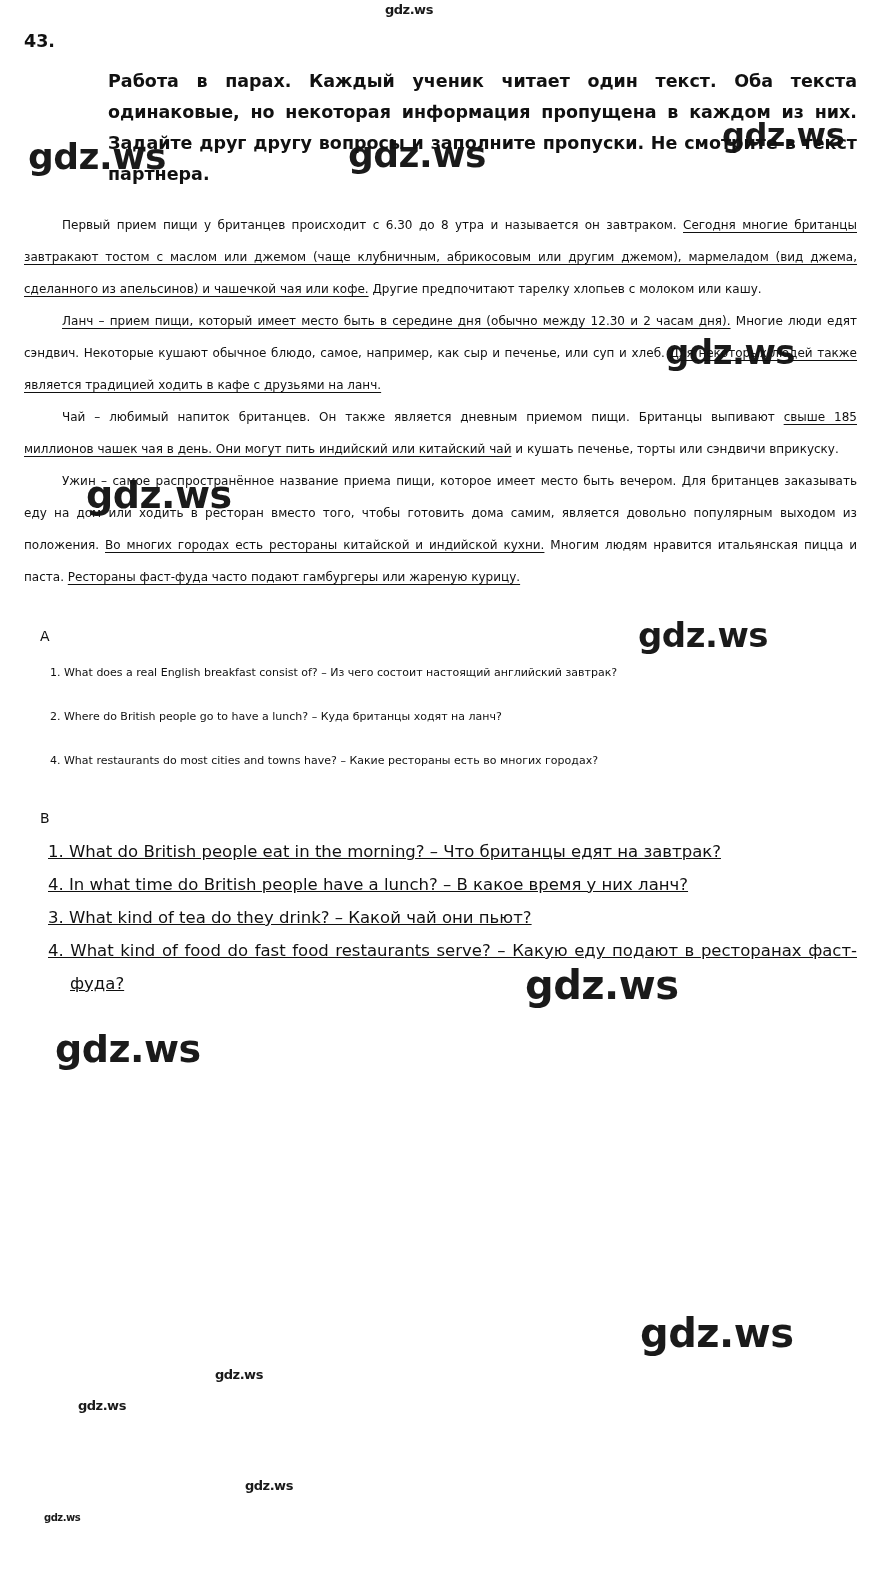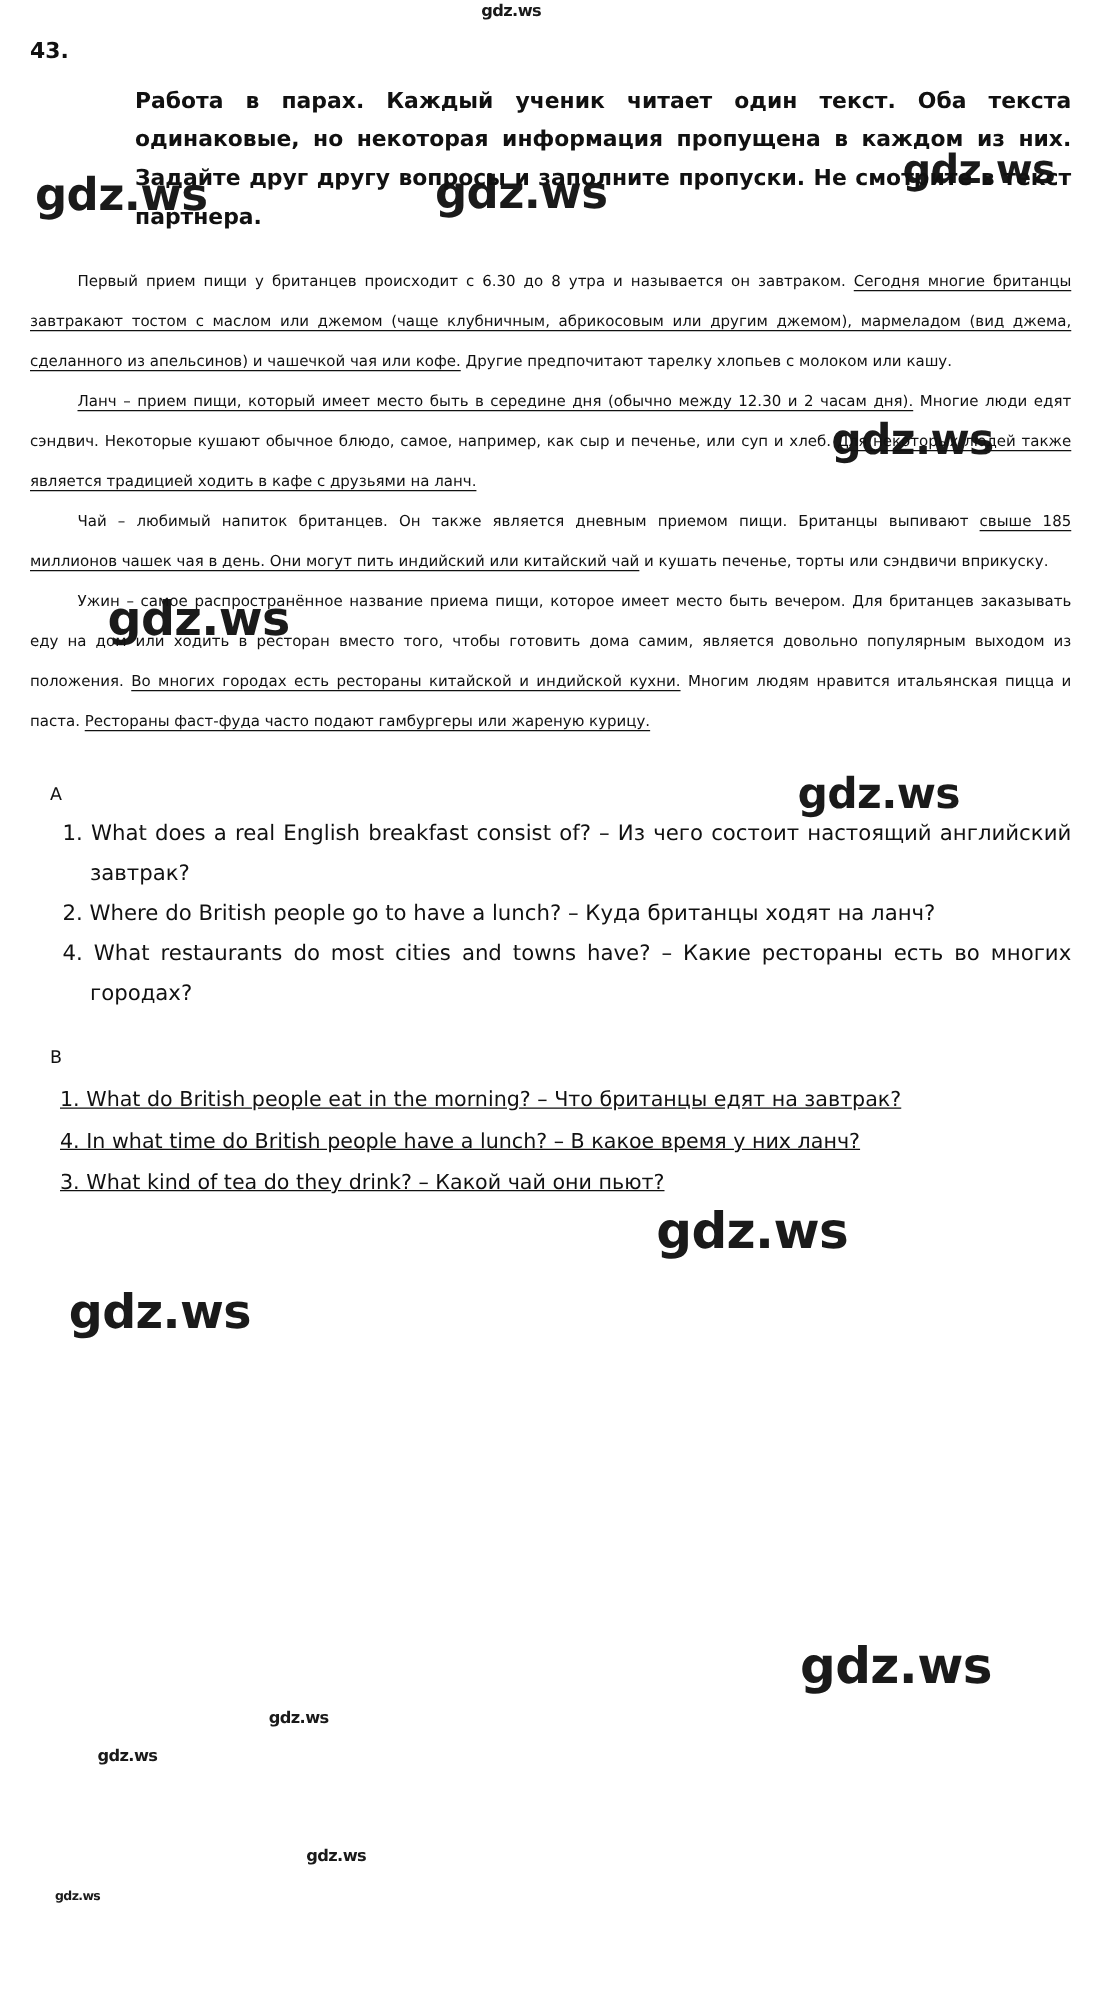--- a/index.html
+++ b/index.html
@@ -101,22 +101,22 @@
   }
   .qlist {
     position: relative;
     z-index: 2;
     list-style: none;
     margin: 0;
     padding: 0;
   }
   .qlist li {
     text-align: justify;
-    font-size: 17px;
-    line-height: 32px;
+    font-size: 11px;
+    line-height: 44px;
   }
   .list-a { margin-top: 6px; }
   .list-a li { padding-left: 48px; text-indent: -22px; }
   .list-b { margin-top: 8px; }
   .list-b li {
     padding-left: 46px;
     text-indent: -22px;
     font-size: 16.5px;
     line-height: 33px;
     text-decoration: underline;
@@ -163,15 +163,16 @@
       <li>1. What does a real English breakfast consist of? – Из чего состоит настоящий английский завтрак?</li>
       <li>2. Where do British people go to have a lunch? – Куда британцы ходят на ланч?</li>
       <li>4. What restaurants do most cities and towns have? – Какие рестораны есть во многих городах?</li>
     </ul>
 
   <div class="section-label" style="margin-top:26px;">B</div>
   <ul class="qlist list-b">
       <li>1. What do British people eat in the morning? – Что британцы едят на завтрак?</li>
       <li>4. In what time do British people have a lunch? – В какое время у них ланч?</li>
       <li>3. What kind of tea do they drink? – Какой чай они пьют?</li>
+      <li>4. What kind of food do fast food restaurants serve? – Какую еду подают в ресторанах фаст-фуда?</li>
     </ul>
 
 </div>
 
 </body></html>

